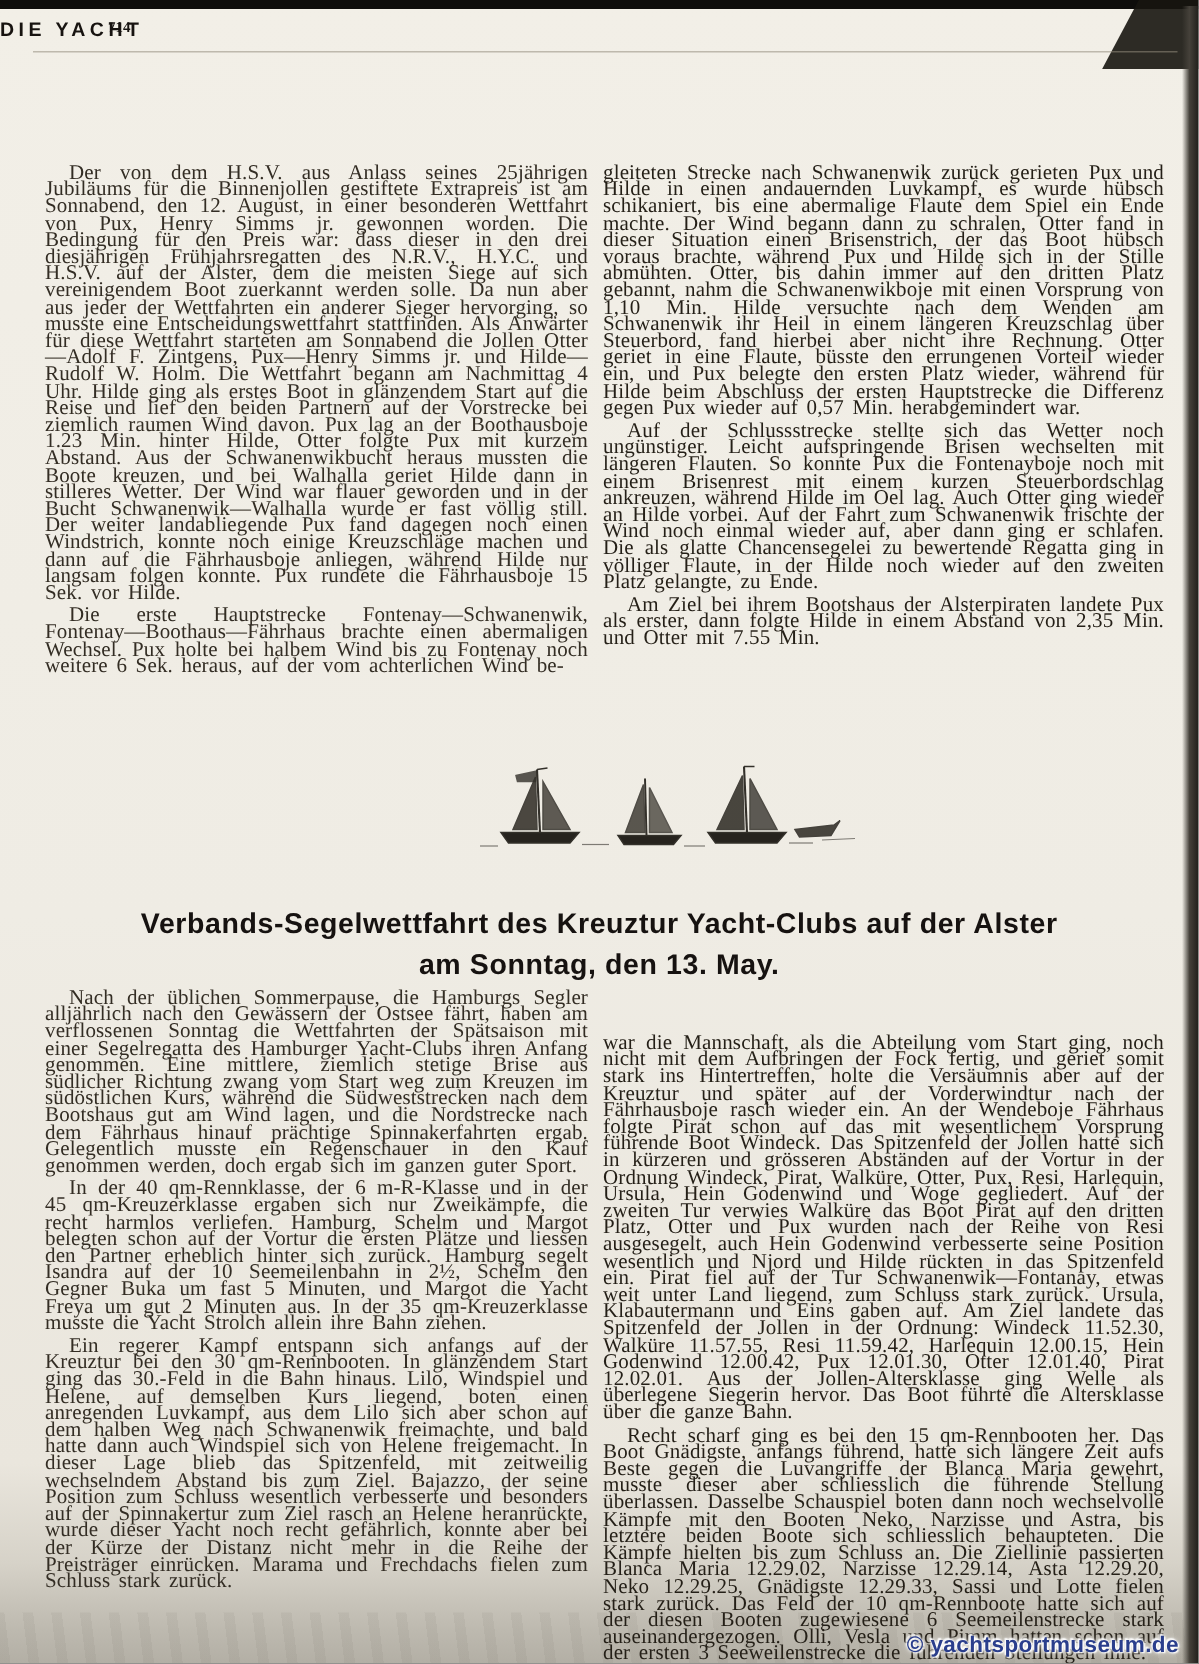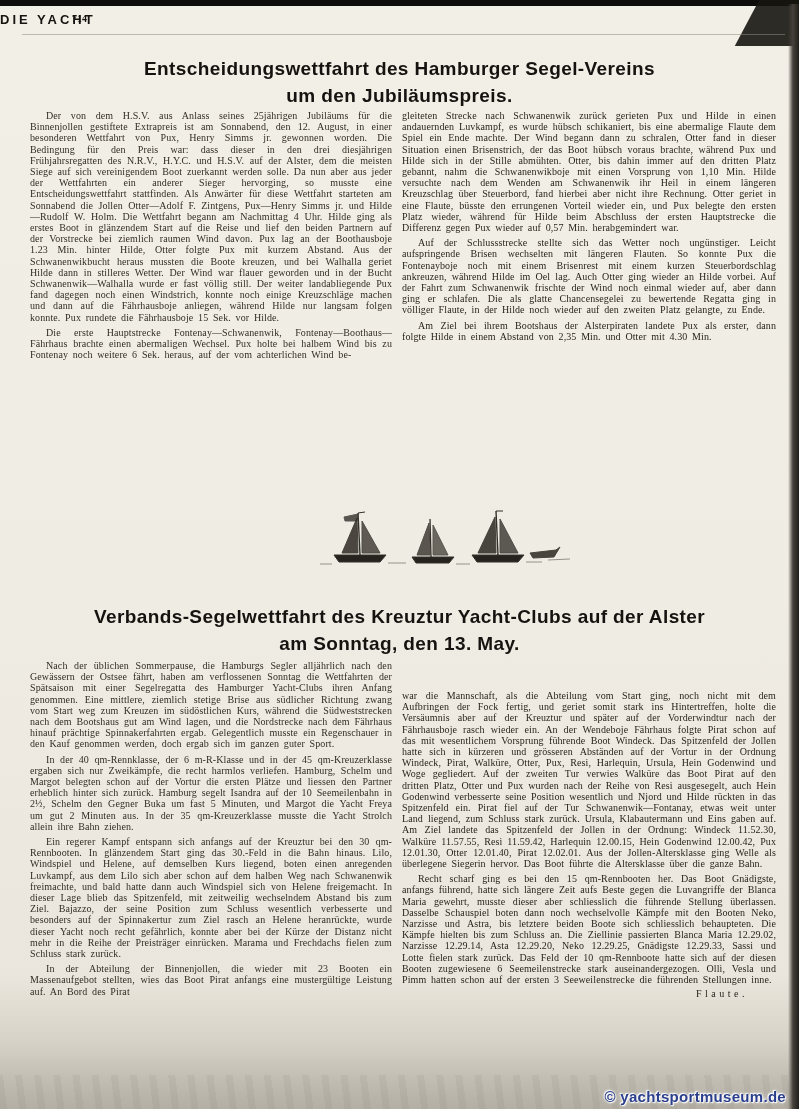--- a/index.html
+++ b/index.html
@@ -17,21 +17,21 @@
   .masthead { position:absolute; top:12px; left:0; width:100%; text-align:left;
     font-family:"Liberation Sans", sans-serif; font-weight:bold; font-size:13px;
     letter-spacing:3px; color:#171310; }
   .headrule { position:absolute; top:34px; left:22px; right:14px; height:1px; background:#938d7e; opacity:.55; }
   .title { position:absolute; left:0; width:100%; text-align:center;
     font-family:"Liberation Sans", sans-serif; font-weight:bold; color:#161210; }
   .t-line1 { font-size:19px; letter-spacing:.4px; }
   .t-line2 { font-size:19px; margin-top:5px; letter-spacing:.4px; }
   #title1 { top:58px; }
   #title2 { top:606px; }
-  .col { position:absolute; text-align:justify; font-size:10px; line-height:11.2px;
+  .col { position:absolute; text-align:justify; font-size:14px; line-height:11.2px;
     word-spacing:2.1px; letter-spacing:.1px;font-family:Liberation Serif, serif; }
   .col p { margin:0; }
   .col p + p { margin-top:4px; }
   .col p.indent { text-indent:16px; }
   #a1-left  { top:110px; left:30px;  width:362px; color:#332d24; }
   #a1-right { top:110px; left:402px; width:374px; color:#241f17; }
   #a2-left  { top:660px; left:30px;  width:362px; color:#332d24; }
   #a2-right { top:660px; left:402px; width:374px; color:#241f17;margin-top:30px; }
   .signature { text-align:right; letter-spacing:3.5px; padding-right:28px; margin-top:3px; }
   .illustration { position:absolute; top:505px; left:318px; width:256px; height:80px; }
@@ -49,33 +49,29 @@
 
   <div class="topbar"></div>
   <div class="topwedge"></div>
   <div class="edgestrip"></div>
   <div class="bottom-noise"></div>
 
   <div class="pagenum">714</div>
   <div class="masthead">DIE YACHT</div>
   <div class="headrule"></div>
 
-  <div class="title" id="title1">
-    <div class="t-line1">Entscheidungswettfahrt des Hamburger Segel-Vereins</div>
-    <div class="t-line2">um den Jubiläumspreis.</div>
-  </div>
 
   <div class="col" id="a1-left">
       <p class="indent">Der von dem H.S.V. aus Anlass seines 25jährigen Jubiläums für die Binnenjollen gestiftete Extrapreis ist am Sonnabend, den 12. August, in einer besonderen Wettfahrt von Pux, Henry Simms jr. gewonnen worden. Die Bedingung für den Preis war: dass dieser in den drei diesjährigen Frühjahrsregatten des N.R.V., H.Y.C. und H.S.V. auf der Alster, dem die meisten Siege auf sich vereinigendem Boot zuerkannt werden solle. Da nun aber aus jeder der Wettfahrten ein anderer Sieger hervorging, so musste eine Entscheidungswettfahrt stattfinden. Als Anwärter für diese Wettfahrt starteten am Sonnabend die Jollen Otter—Adolf F. Zintgens, Pux—Henry Simms jr. und Hilde—Rudolf W. Holm. Die Wettfahrt begann am Nachmittag 4 Uhr. Hilde ging als erstes Boot in glänzendem Start auf die Reise und lief den beiden Partnern auf der Vorstrecke bei ziemlich raumen Wind davon. Pux lag an der Boothausboje 1.23 Min. hinter Hilde, Otter folgte Pux mit kurzem Abstand. Aus der Schwanenwikbucht heraus mussten die Boote kreuzen, und bei Walhalla geriet Hilde dann in stilleres Wetter. Der Wind war flauer geworden und in der Bucht Schwanenwik—Walhalla wurde er fast völlig still. Der weiter landabliegende Pux fand dagegen noch einen Windstrich, konnte noch einige Kreuzschläge machen und dann auf die Fährhausboje anliegen, während Hilde nur langsam folgen konnte. Pux rundete die Fährhausboje 15 Sek. vor Hilde.</p>
       <p class="indent">Die erste Hauptstrecke Fontenay—Schwanenwik, Fontenay—Boothaus—Fährhaus brachte einen abermaligen Wechsel. Pux holte bei halbem Wind bis zu Fontenay noch weitere 6 Sek. heraus, auf der vom achterlichen Wind be-</p>
     </div>
   <div class="col" id="a1-right">
       <p class="">gleiteten Strecke nach Schwanenwik zurück gerieten Pux und Hilde in einen andauernden Luvkampf, es wurde hübsch schikaniert, bis eine abermalige Flaute dem Spiel ein Ende machte. Der Wind begann dann zu schralen, Otter fand in dieser Situation einen Brisenstrich, der das Boot hübsch voraus brachte, während Pux und Hilde sich in der Stille abmühten. Otter, bis dahin immer auf den dritten Platz gebannt, nahm die Schwanenwikboje mit einen Vorsprung von 1,10 Min. Hilde versuchte nach dem Wenden am Schwanenwik ihr Heil in einem längeren Kreuzschlag über Steuerbord, fand hierbei aber nicht ihre Rechnung. Otter geriet in eine Flaute, büsste den errungenen Vorteil wieder ein, und Pux belegte den ersten Platz wieder, während für Hilde beim Abschluss der ersten Hauptstrecke die Differenz gegen Pux wieder auf 0,57 Min. herabgemindert war.</p>
       <p class="indent">Auf der Schlussstrecke stellte sich das Wetter noch ungünstiger. Leicht aufspringende Brisen wechselten mit längeren Flauten. So konnte Pux die Fontenayboje noch mit einem Brisenrest mit einem kurzen Steuerbordschlag ankreuzen, während Hilde im Oel lag. Auch Otter ging wieder an Hilde vorbei. Auf der Fahrt zum Schwanenwik frischte der Wind noch einmal wieder auf, aber dann ging er schlafen. Die als glatte Chancensegelei zu bewertende Regatta ging in völliger Flaute, in der Hilde noch wieder auf den zweiten Platz gelangte, zu Ende.</p>
-      <p class="indent">Am Ziel bei ihrem Bootshaus der Alsterpiraten landete Pux als erster, dann folgte Hilde in einem Abstand von 2,35 Min. und Otter mit 4.30 Min.</p>
+      <p class="indent">Am Ziel bei ihrem Bootshaus der Alsterpiraten landete Pux als erster, dann folgte Hilde in einem Abstand von 2,35 Min. und Otter mit 7.55 Min.</p>
     </div>
 
   <div class="illustration">
     <svg width="256" height="80" viewBox="0 0 256 80">
       <g stroke="#33302a" fill="#33302a">
 
         <line x1="40" y1="8" x2="42" y2="50" stroke-width="1.4"></line>
         <line x1="40" y1="8" x2="47" y2="7" stroke-width="1"></line>
         <polygon points="24,48 39,13 40,48" fill="#3a362f" opacity="0.9"></polygon>
         <polygon points="44,16 62,48 44,48" fill="#45413a" opacity="0.85"></polygon>
@@ -106,21 +102,20 @@
 
   <div class="title" id="title2">
     <div class="t-line1">Verbands-Segelwettfahrt des Kreuztur Yacht-Clubs auf der Alster</div>
     <div class="t-line2">am Sonntag, den 13. May.</div>
   </div>
 
   <div class="col" id="a2-left">
       <p class="indent">Nach der üblichen Sommerpause, die Hamburgs Segler alljährlich nach den Gewässern der Ostsee fährt, haben am verflossenen Sonntag die Wettfahrten der Spätsaison mit einer Segelregatta des Hamburger Yacht-Clubs ihren Anfang genommen. Eine mittlere, ziemlich stetige Brise aus südlicher Richtung zwang vom Start weg zum Kreuzen im südöstlichen Kurs, während die Südweststrecken nach dem Bootshaus gut am Wind lagen, und die Nordstrecke nach dem Fährhaus hinauf prächtige Spinnakerfahrten ergab. Gelegentlich musste ein Regenschauer in den Kauf genommen werden, doch ergab sich im ganzen guter Sport.</p>
       <p class="indent">In der 40 qm-Rennklasse, der 6 m-R-Klasse und in der 45 qm-Kreuzerklasse ergaben sich nur Zweikämpfe, die recht harmlos verliefen. Hamburg, Schelm und Margot belegten schon auf der Vortur die ersten Plätze und liessen den Partner erheblich hinter sich zurück. Hamburg segelt Isandra auf der 10 Seemeilenbahn in 2½, Schelm den Gegner Buka um fast 5 Minuten, und Margot die Yacht Freya um gut 2 Minuten aus. In der 35 qm-Kreuzerklasse musste die Yacht Strolch allein ihre Bahn ziehen.</p>
       <p class="indent">Ein regerer Kampf entspann sich anfangs auf der Kreuztur bei den 30 qm-Rennbooten. In glänzendem Start ging das 30.-Feld in die Bahn hinaus. Lilo, Windspiel und Helene, auf demselben Kurs liegend, boten einen anregenden Luvkampf, aus dem Lilo sich aber schon auf dem halben Weg nach Schwanenwik freimachte, und bald hatte dann auch Windspiel sich von Helene freigemacht. In dieser Lage blieb das Spitzenfeld, mit zeitweilig wechselndem Abstand bis zum Ziel. Bajazzo, der seine Position zum Schluss wesentlich verbesserte und besonders auf der Spinnakertur zum Ziel rasch an Helene heranrückte, wurde dieser Yacht noch recht gefährlich, konnte aber bei der Kürze der Distanz nicht mehr in die Reihe der Preisträger einrücken. Marama und Frechdachs fielen zum Schluss stark zurück.</p>
-      <p class="indent">In der Abteilung der Binnenjollen, die wieder mit 23 Booten ein Massenaufgebot stellten, wies das Boot Pirat anfangs eine mustergültige Leistung auf. An Bord des Pirat</p>
     </div>
   <div class="col" id="a2-right">
     <div>
         <p class="">war die Mannschaft, als die Abteilung vom Start ging, noch nicht mit dem Aufbringen der Fock fertig, und geriet somit stark ins Hintertreffen, holte die Versäumnis aber auf der Kreuztur und später auf der Vorderwindtur nach der Fährhausboje rasch wieder ein. An der Wendeboje Fährhaus folgte Pirat schon auf das mit wesentlichem Vorsprung führende Boot Windeck. Das Spitzenfeld der Jollen hatte sich in kürzeren und grösseren Abständen auf der Vortur in der Ordnung Windeck, Pirat, Walküre, Otter, Pux, Resi, Harlequin, Ursula, Hein Godenwind und Woge gegliedert. Auf der zweiten Tur verwies Walküre das Boot Pirat auf den dritten Platz, Otter und Pux wurden nach der Reihe von Resi ausgesegelt, auch Hein Godenwind verbesserte seine Position wesentlich und Njord und Hilde rückten in das Spitzenfeld ein. Pirat fiel auf der Tur Schwanenwik—Fontanay, etwas weit unter Land liegend, zum Schluss stark zurück. Ursula, Klabautermann und Eins gaben auf. Am Ziel landete das Spitzenfeld der Jollen in der Ordnung: Windeck 11.52.30, Walküre 11.57.55, Resi 11.59.42, Harlequin 12.00.15, Hein Godenwind 12.00.42, Pux 12.01.30, Otter 12.01.40, Pirat 12.02.01. Aus der Jollen-Altersklasse ging Welle als überlegene Siegerin hervor. Das Boot führte die Altersklasse über die ganze Bahn.</p>
         <p class="indent">Recht scharf ging es bei den 15 qm-Rennbooten her. Das Boot Gnädigste, anfangs führend, hatte sich längere Zeit aufs Beste gegen die Luvangriffe der Blanca Maria gewehrt, musste dieser aber schliesslich die führende Stellung überlassen. Dasselbe Schauspiel boten dann noch wechselvolle Kämpfe mit den Booten Neko, Narzisse und Astra, bis letztere beiden Boote sich schliesslich behaupteten. Die Kämpfe hielten bis zum Schluss an. Die Ziellinie passierten Blanca Maria 12.29.02, Narzisse 12.29.14, Asta 12.29.20, Neko 12.29.25, Gnädigste 12.29.33, Sassi und Lotte fielen stark zurück. Das Feld der 10 qm-Rennboote hatte sich auf der diesen Booten zugewiesene 6 Seemeilenstrecke stark auseinandergezogen. Olli, Vesla und Pimm hatten schon auf der ersten 3 Seeweilenstrecke die führenden Stellungen inne.</p>
       </div>
     <div class="signature">Flaute.</div>
   </div>
 
   <div class="watermark">© yachtsportmuseum.de</div>

